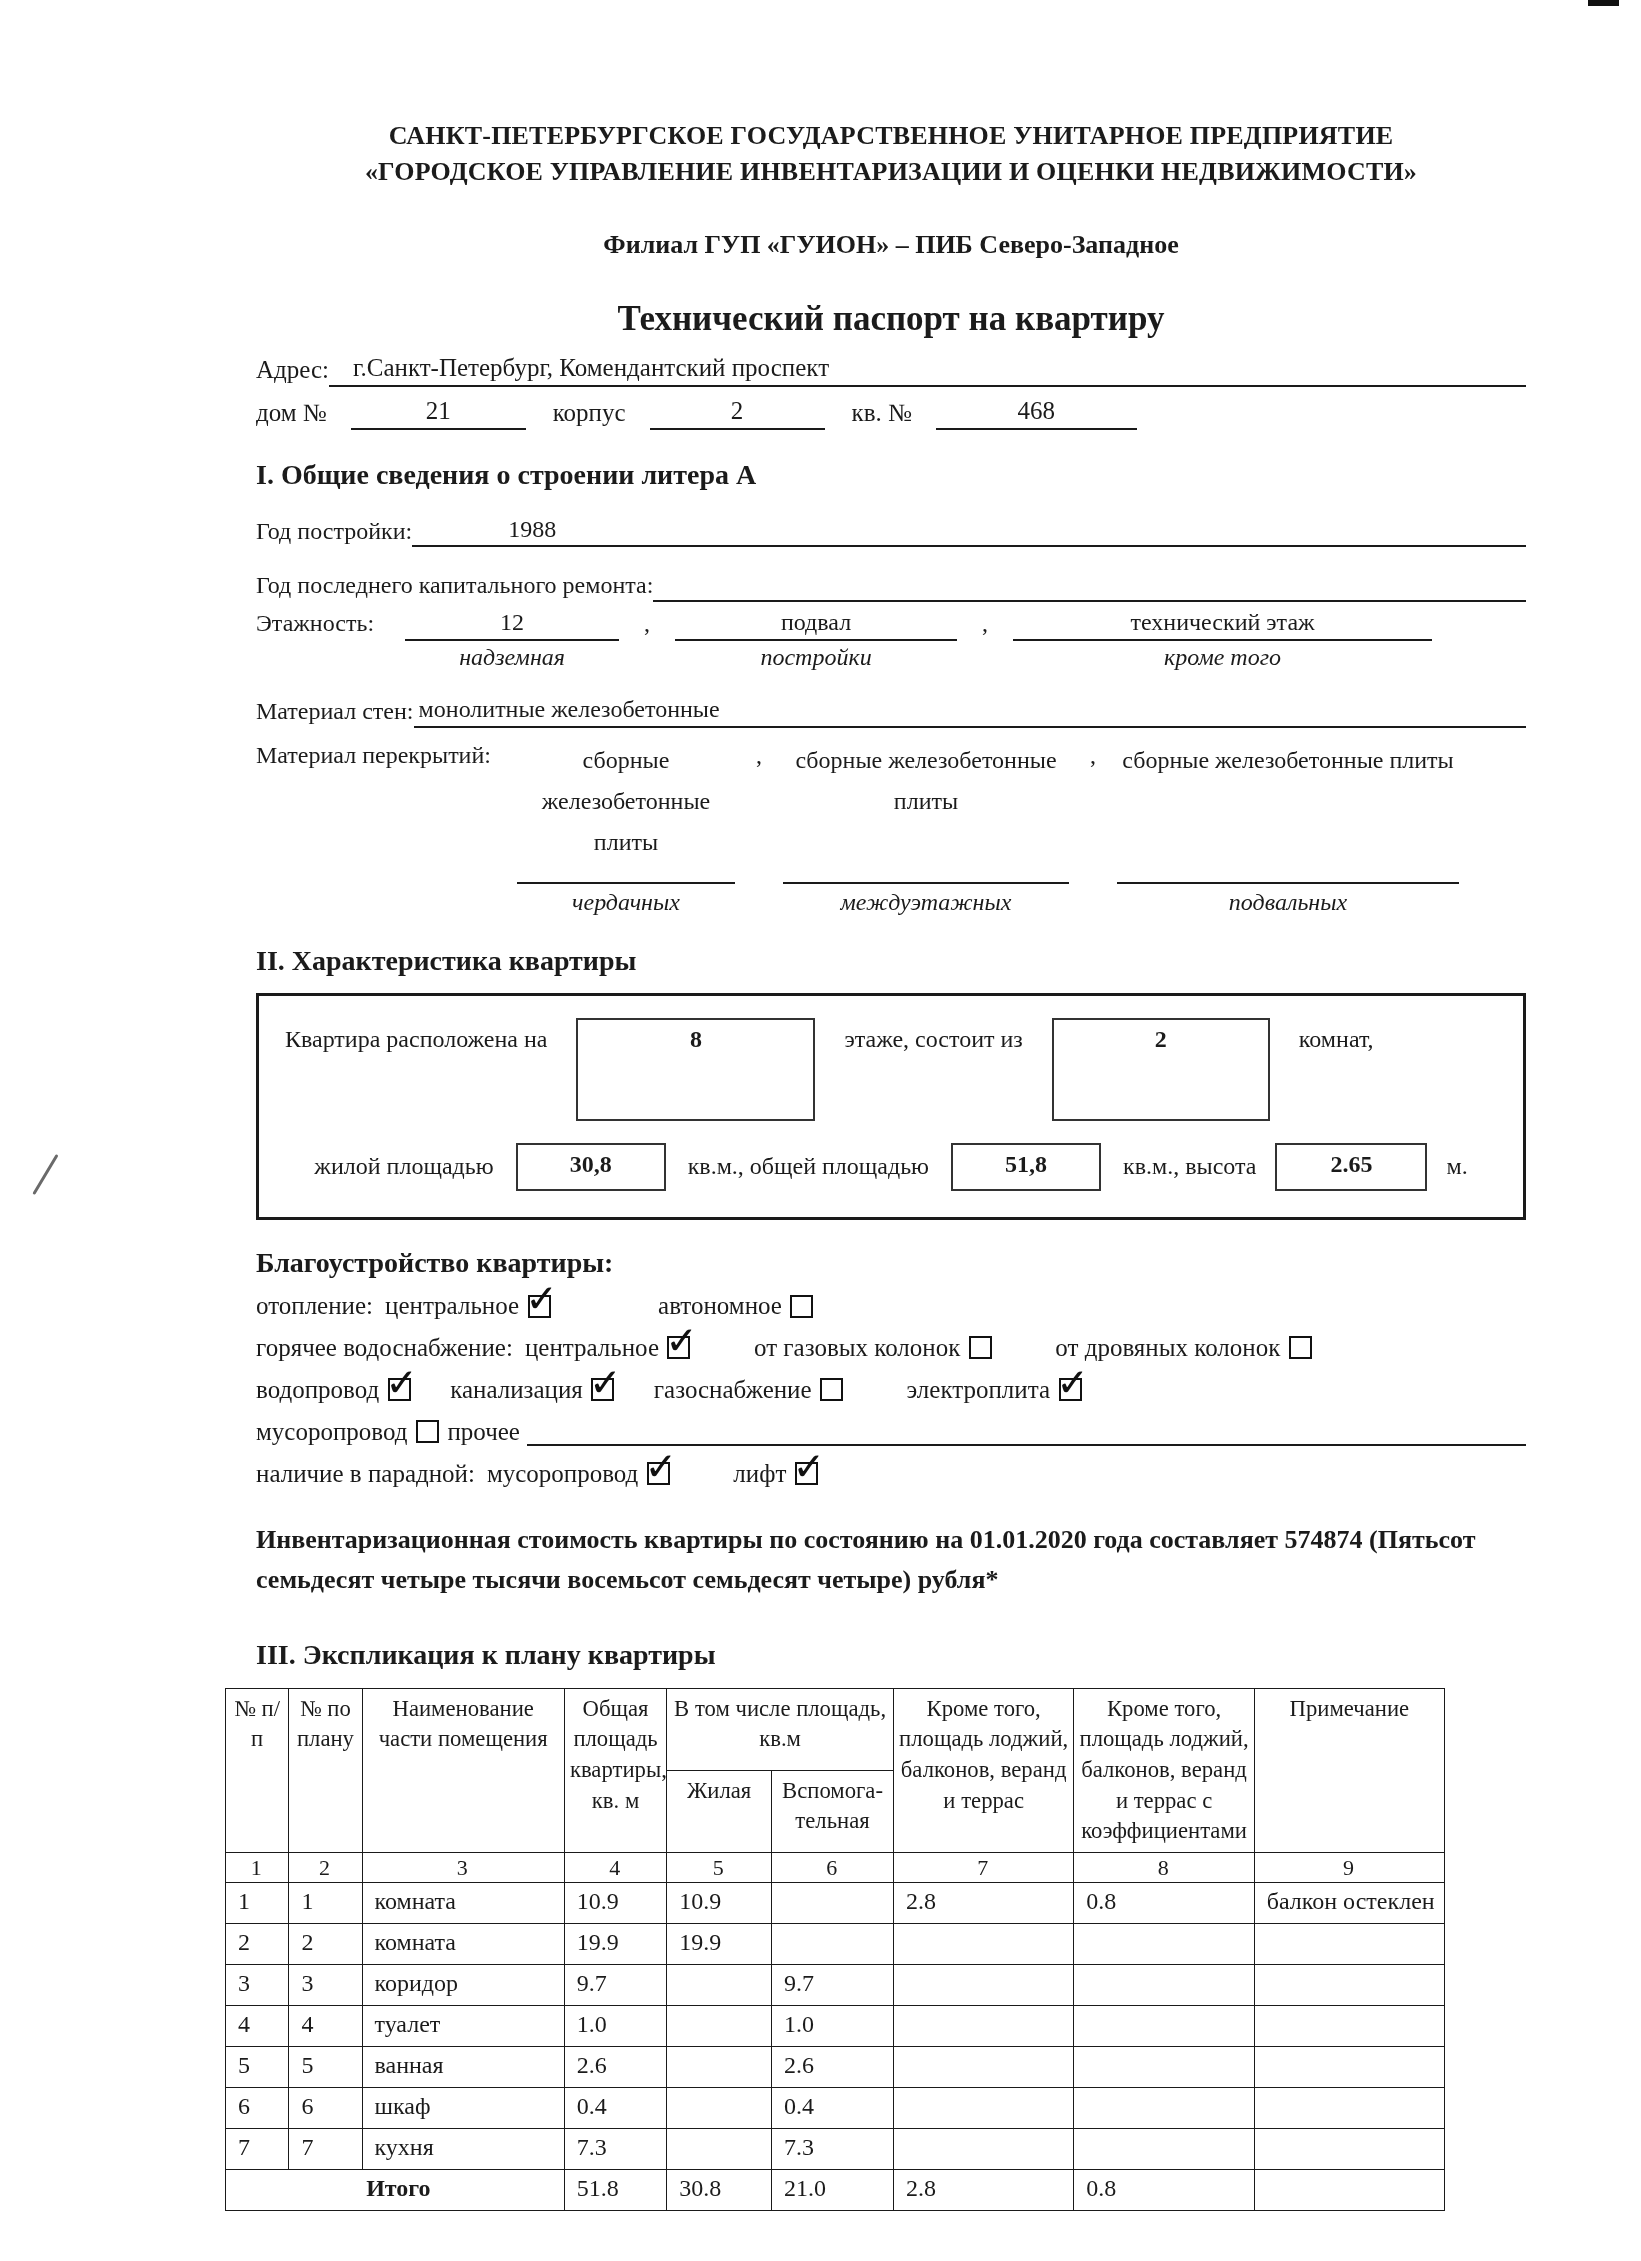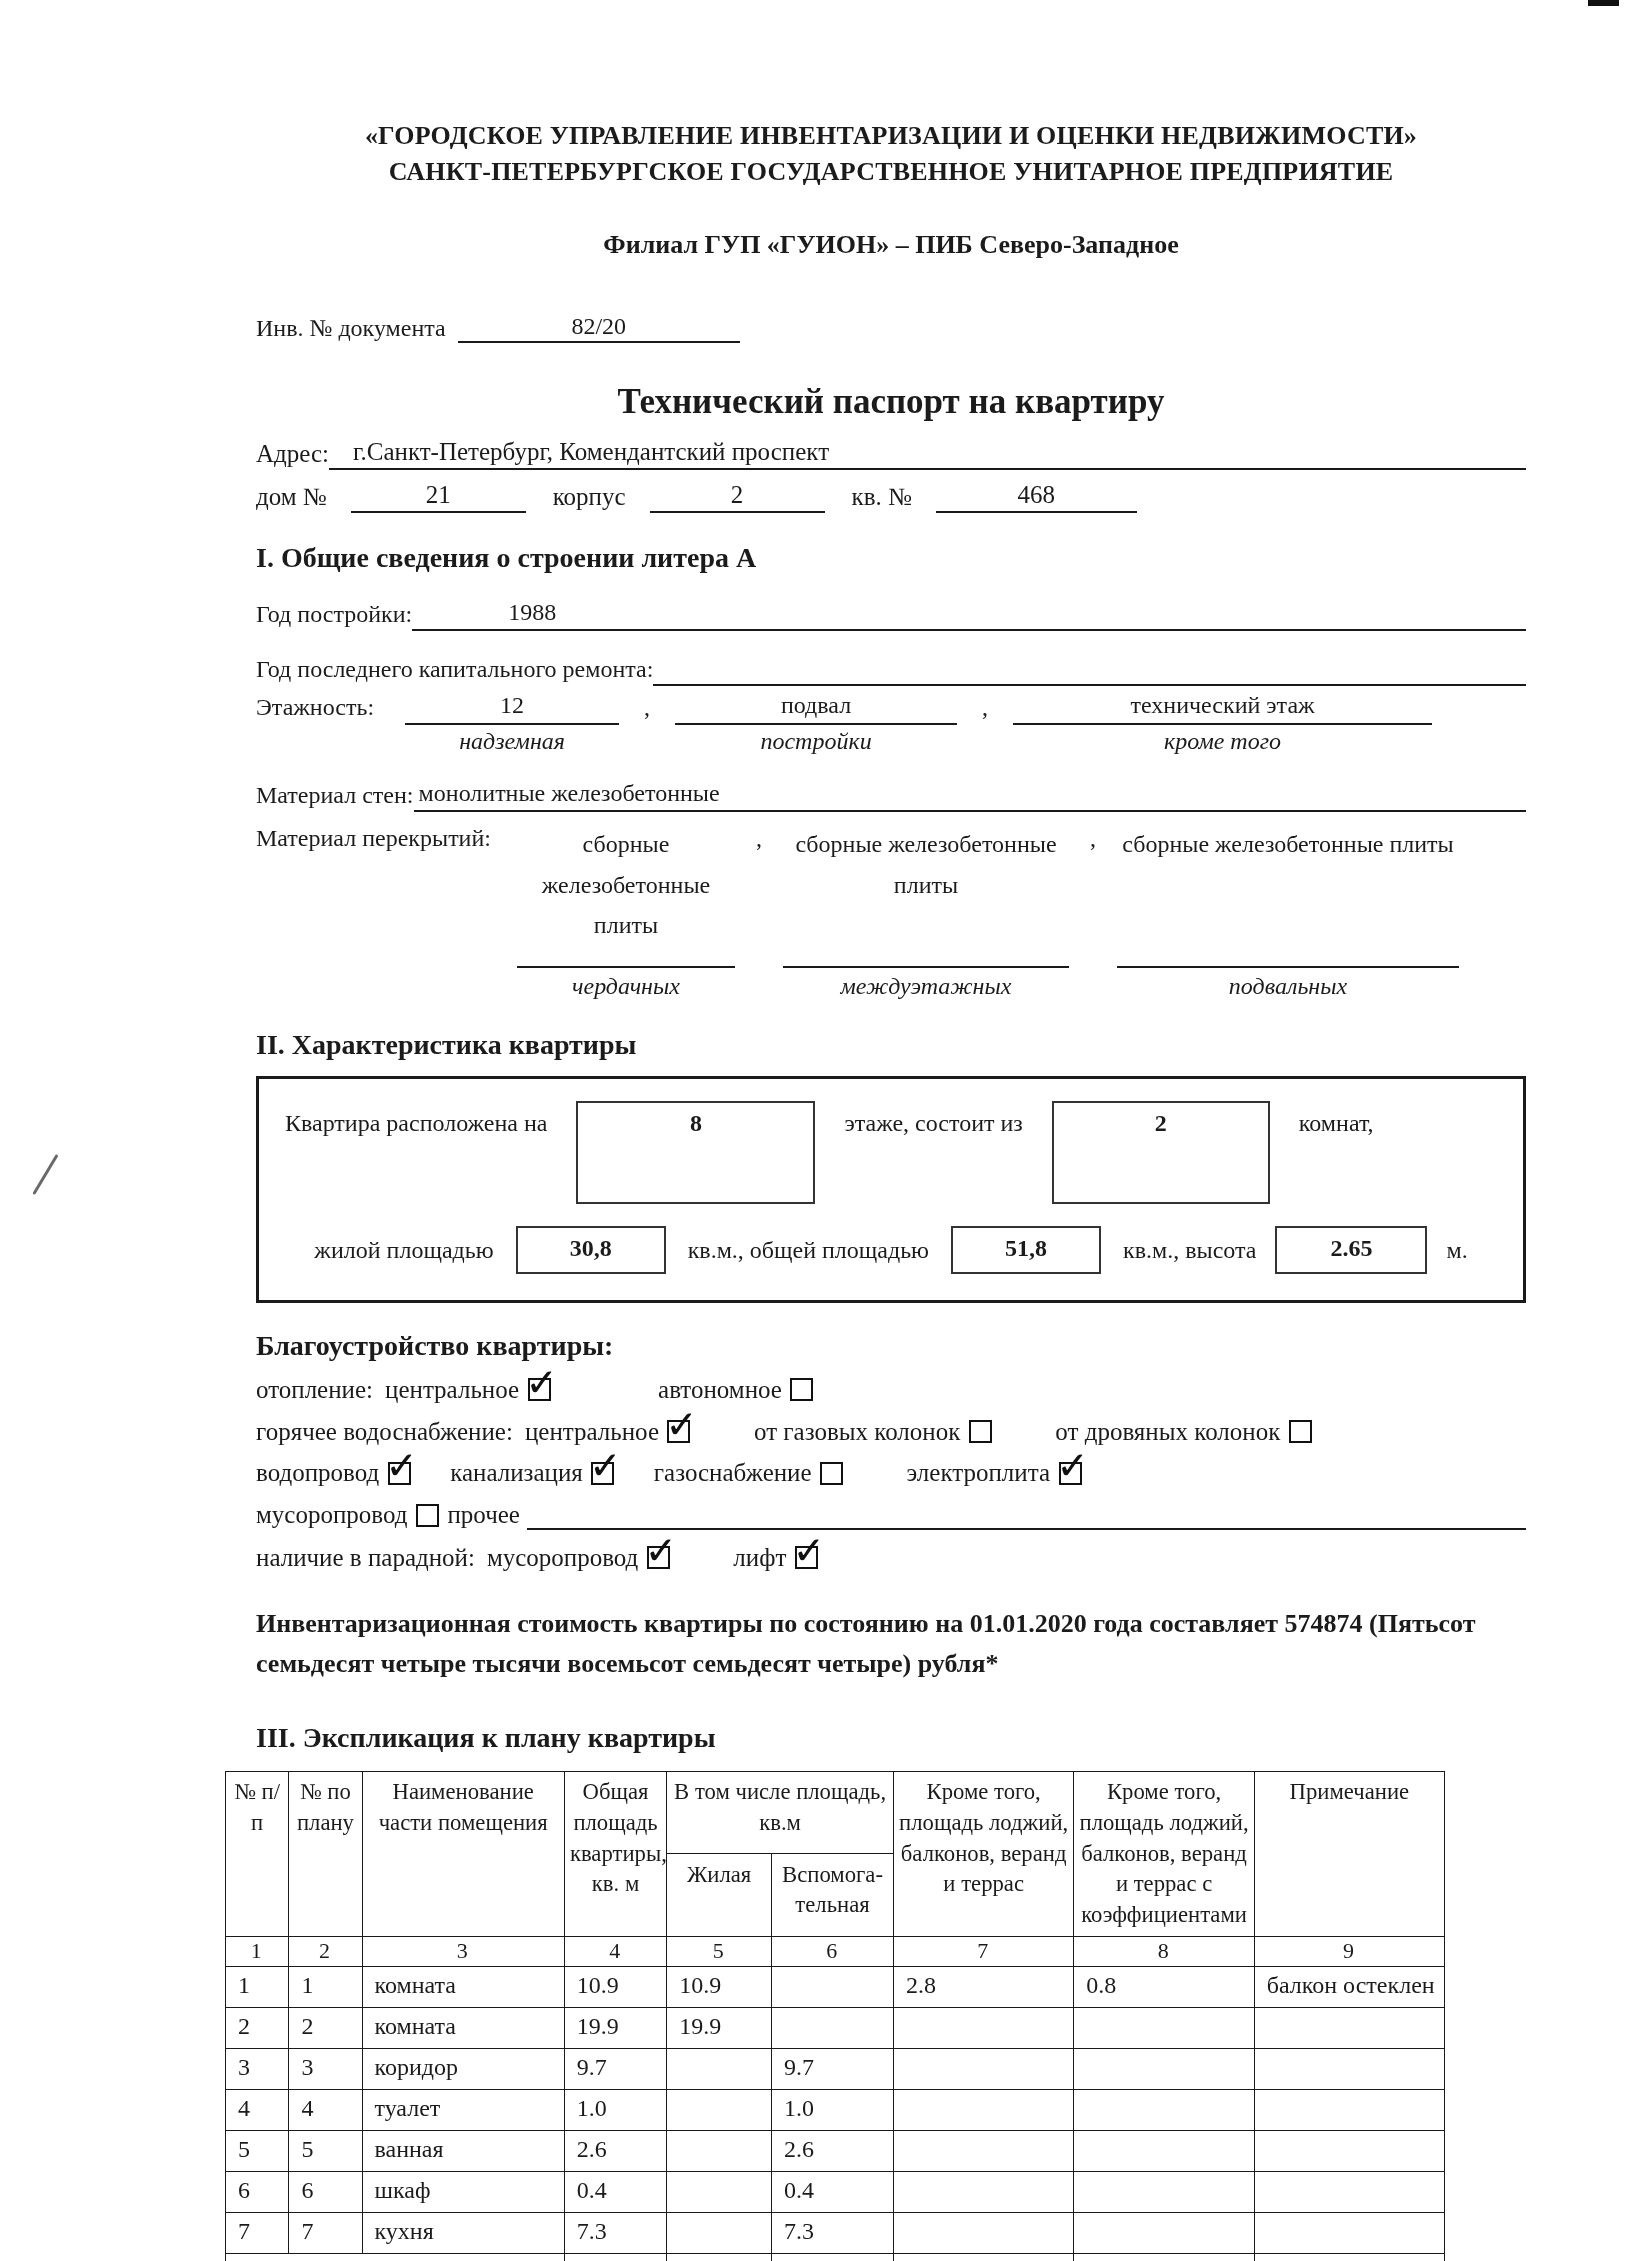--- a/index.html
+++ b/index.html
@@ -113,29 +113,25 @@
 </head>
 <body>
 
 <div class="sheet">
   <div class="artifact-bar"></div>
   <div class="artifact-scratch"></div>
 
   <div class="content">
 
     <div class="org-header center">
+      <div>САНКТ-ПЕТЕРБУРГСКОЕ ГОСУДАРСТВЕННОЕ УНИТАРНОЕ ПРЕДПРИЯТИЕ</div>
       <div>«ГОРОДСКОЕ УПРАВЛЕНИЕ ИНВЕНТАРИЗАЦИИ И ОЦЕНКИ НЕДВИЖИМОСТИ»</div>
-      <div>САНКТ-ПЕТЕРБУРГСКОЕ ГОСУДАРСТВЕННОЕ УНИТАРНОЕ ПРЕДПРИЯТИЕ</div>
     </div>
     <div class="branch center">Филиал ГУП «ГУИОН» – ПИБ Северо-Западное</div>
 
-    <div class="inv-line">
-      <span class="lbl">Инв. № документа</span>
-      <span class="u-box inv-val">82/20</span>
-    </div>
 
     <div class="doc-title center">Технический паспорт на квартиру</div>
 
     <div class="addr-line">
       <span class="lbl">Адрес:</span>
       <span class="addr-fill">г.Санкт-Петербург, Комендантский проспект</span>
     </div>
     <div class="house-line">
       <span class="lbl">дом №</span>
       <span class="u-box house-u hu1">21</span>

